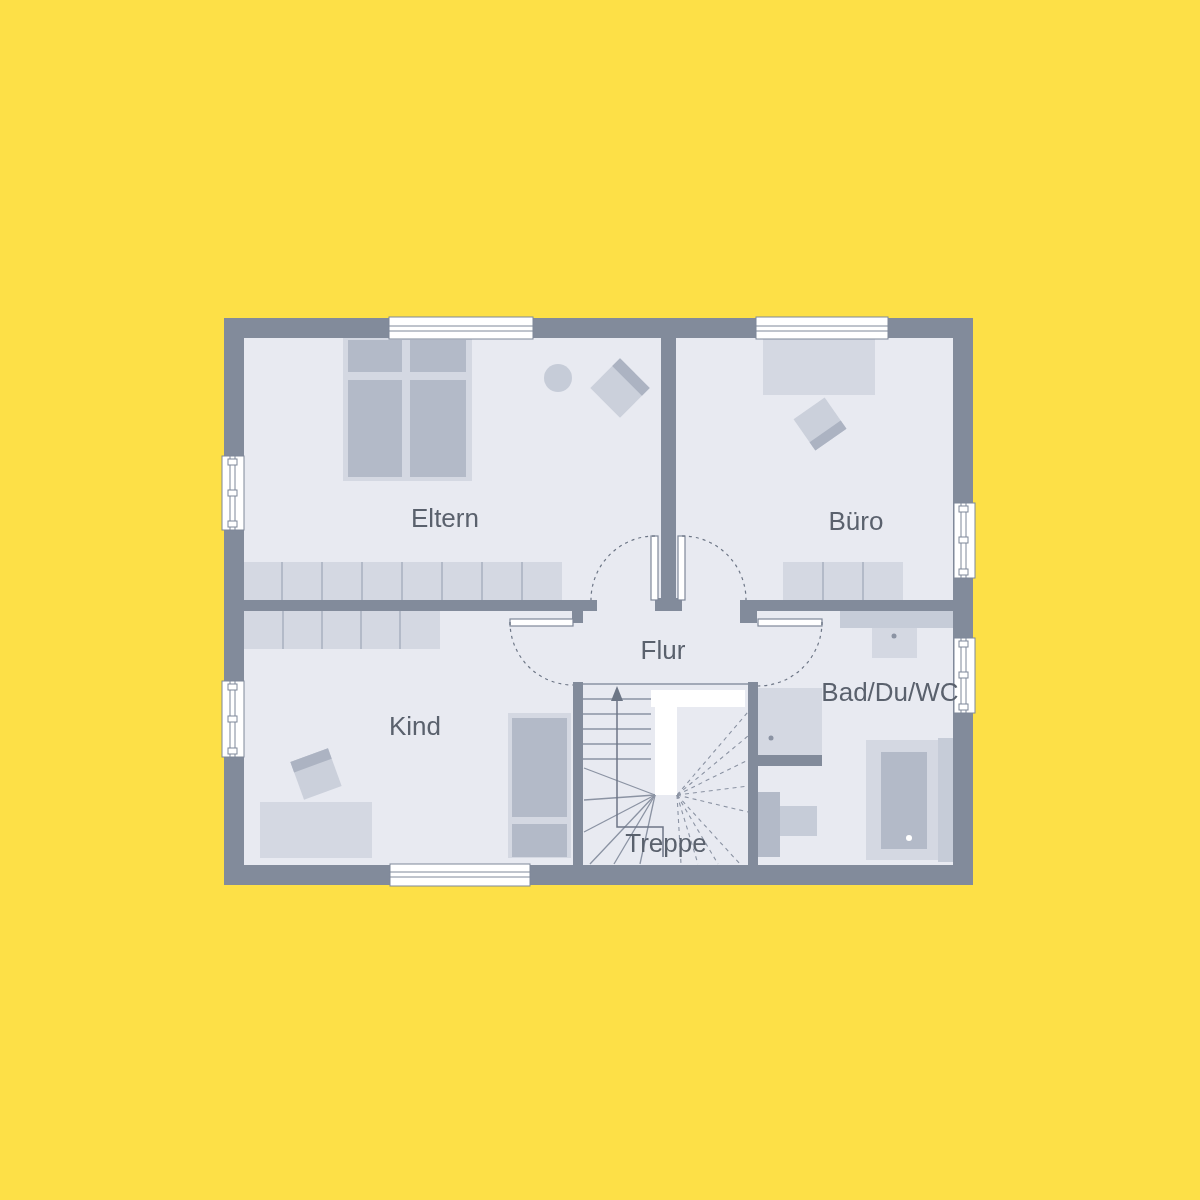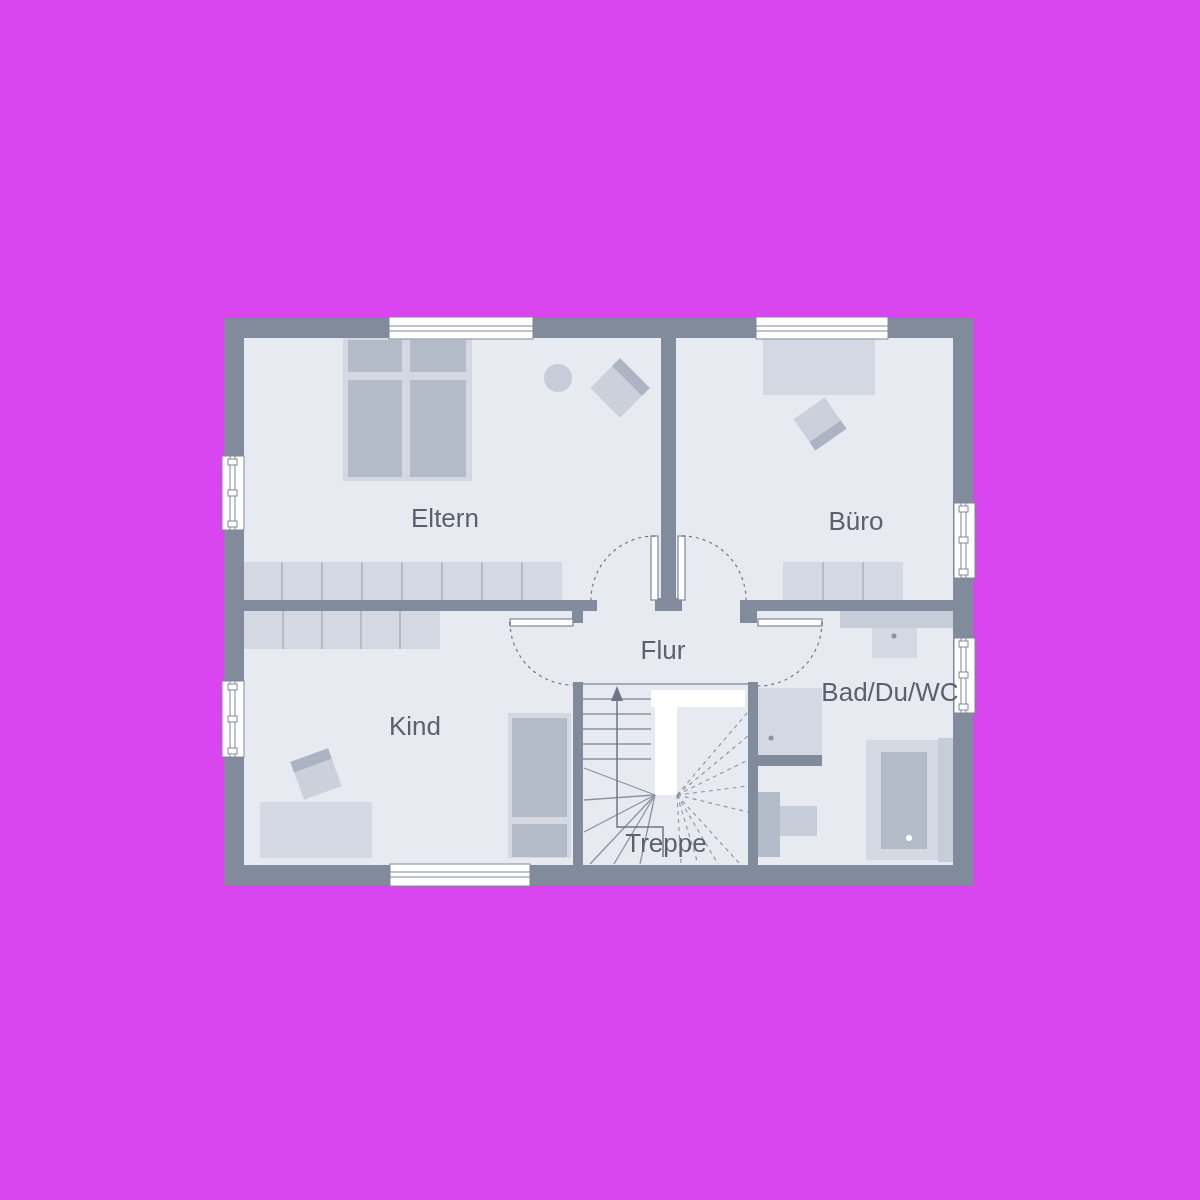--- a/index.html
+++ b/index.html
@@ -1,21 +1,21 @@
 <!DOCTYPE html>
 <html style="--wall: #828b9b; --floor: #e8eaf1; --furniture-light: #d4d8e2; --furniture-mid: #c6ccd8; --furniture-dark: #b3bac8; --chair-seat: #cbd0db; --chair-back: #acb3c2; --outline: #7f8899; --step-line: #8b93a3; --dash-line: #6d7686; --text: #5a616d; --window-white: #ffffff;"><head>
 <meta charset="utf-8">
 <style>
   :root{
     --wall:#828b9b; --floor:#e8eaf1; --furniture-light:#d4d8e2; --furniture-mid:#c6ccd8;
     --furniture-dark:#b3bac8; --chair-seat:#cbd0db; --chair-back:#acb3c2; --outline:#7f8899;
     --step-line:#8b93a3; --dash-line:#6d7686; --text:#5a616d; --window-white:#ffffff;
   }
   html,body{margin:0;padding:0;background:#ffffff;}
-  .page{position:relative;width:1200px;height:1200px;background:#d946ef;overflow:hidden;text-align:center;}
+  .page{position:relative;width:1200px;height:1200px;background:#fde047;overflow:hidden;text-align:center;}
   svg{position:absolute;left:0;top:0;}
   .wall{fill:var(--wall);}
   .floor{fill:var(--floor);}
   .furnL{fill:var(--furniture-light);}
   .furnM{fill:var(--furniture-mid);}
   .furnD{fill:var(--furniture-dark);}
   .seat{fill:var(--chair-seat);}
   .back{fill:var(--chair-back);}
   .whitefill{fill:var(--window-white);}
   .win{fill:var(--window-white);stroke:var(--outline);stroke-width:1;}

